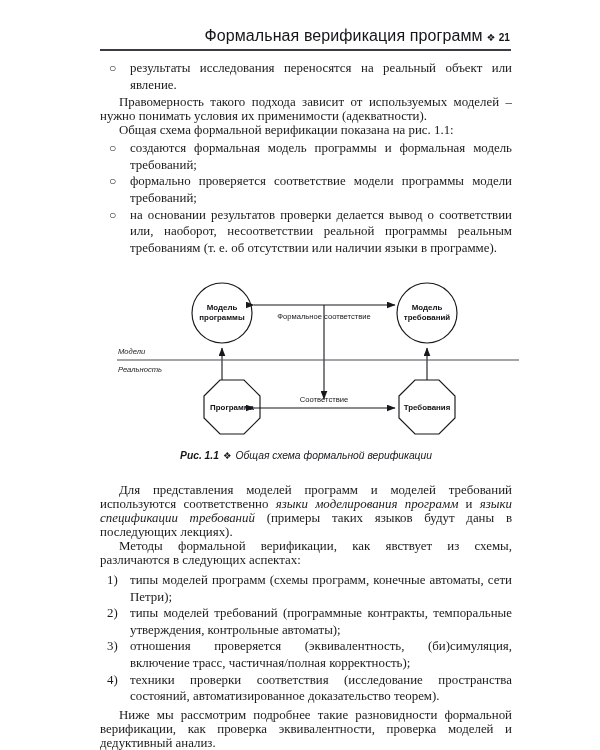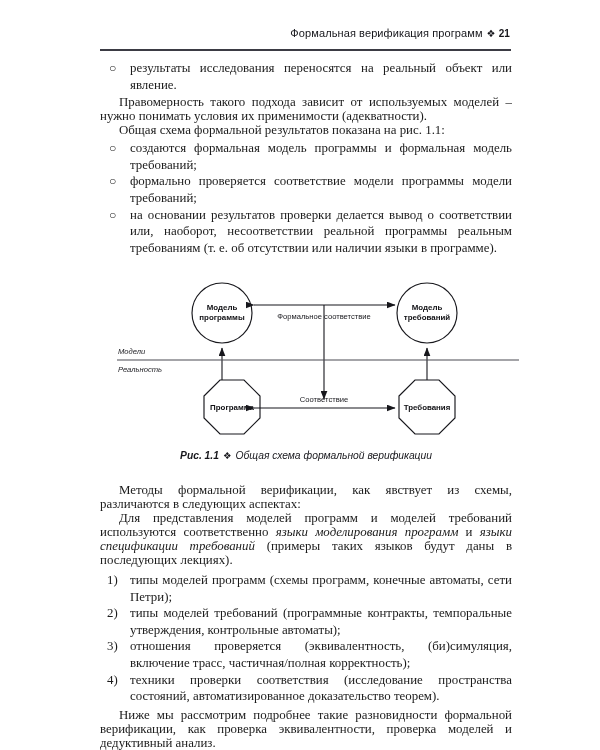--- a/index.html
+++ b/index.html
@@ -27,21 +27,21 @@
     left: 100px;
     top: 27px;
     width: 410px;
     text-align: right;
     font-family: "Liberation Sans", "DejaVu Sans", sans-serif;
     font-size: 10.5px;
     letter-spacing: .1px;
     color: #15151a;
     white-space: nowrap;
   }
-  .running-head .rh-title { font-size: 11px; }
+  .running-head .rh-title { font-size: 16px; }
   .running-head .rh-diamond {
     font-size: 10px;
     margin: 0 3px 0 4px;
     position: relative;
     top: -.5px;
   }
   .running-head .rh-page {
     font-weight: bold;
     font-size: 10px;
   }
@@ -172,21 +172,21 @@
 
     <ul class="bullets">
       <li>
         <span class="marker">○</span>
         <span>результаты исследования переносятся на реальный объект или явление.</span>
       </li>
     </ul>
 
     <div class="gap-2"></div>
     <p class="para">Правомерность такого подхода зависит от используемых моделей – нужно понимать условия их применимости (адекватности).</p>
-    <p class="para">Общая схема формальной результатов показана на рис. 1.1:</p>
+    <p class="para">Общая схема формальной верификации показана на рис. 1.1:</p>
     <div class="gap-3"></div>
 
     <ul class="bullets">
       <li>
         <span class="marker">○</span>
         <span>создаются формальная модель программы и формальная модель требований;</span>
       </li>
       <li>
         <span class="marker">○</span>
         <span>формально проверяется соответствие модели программы модели требований;</span>
@@ -258,23 +258,23 @@
       </svg>
     </div>
   </div>
 
   <div class="figcaption">
     <span class="fc-num">Рис. 1.1</span><span class="fc-diamond">❖</span><span>Общая схема формальной верификации</span>
   </div>
 
   <div class="content-tail">
 
+    <p class="para"><span>Для представления моделей программ и моделей требований используются соответственно </span><i class="it">языки моделирования программ</i><span> и </span><i class="it">языки спецификации требований</i><span> (примеры таких языков будут даны в последующих лекциях).</span></p>
+
     <p class="para">Методы формальной верификации, как явствует из схемы, различаются в следующих аспектах:</p>
-
-    <p class="para"><span>Для представления моделей программ и моделей требований используются соответственно </span><i class="it">языки моделирования программ</i><span> и </span><i class="it">языки спецификации требований</i><span> (примеры таких языков будут даны в последующих лекциях).</span></p>
 
     <div class="gap-5"></div>
 
     <ol class="numlist">
       <li>
         <span class="marker">1)</span>
         <span>типы моделей программ (схемы программ, конечные автоматы, сети Петри);</span>
       </li>
       <li>
         <span class="marker">2)</span>

